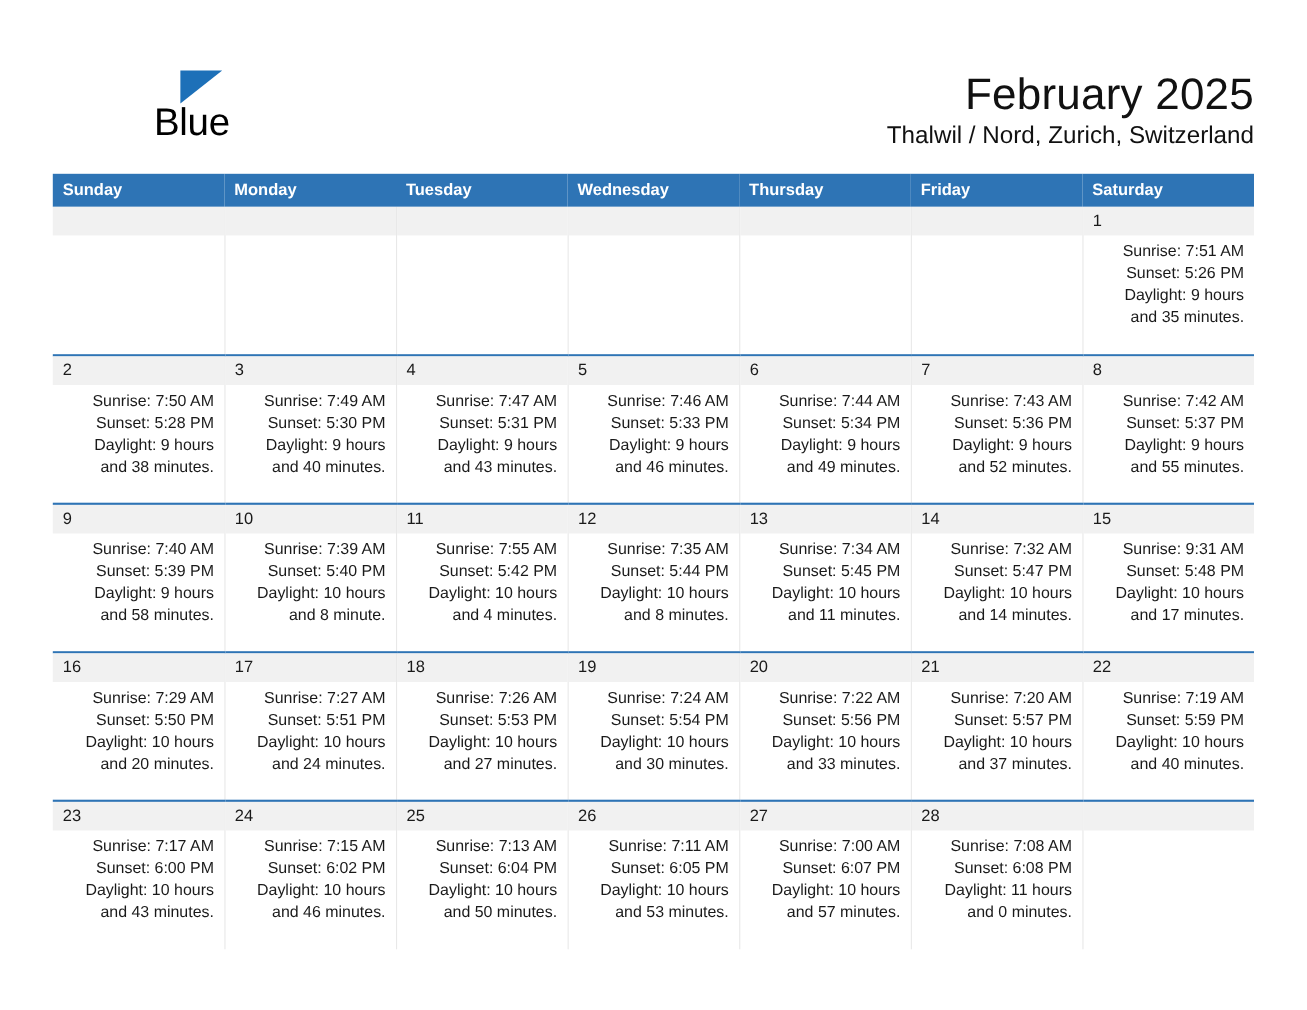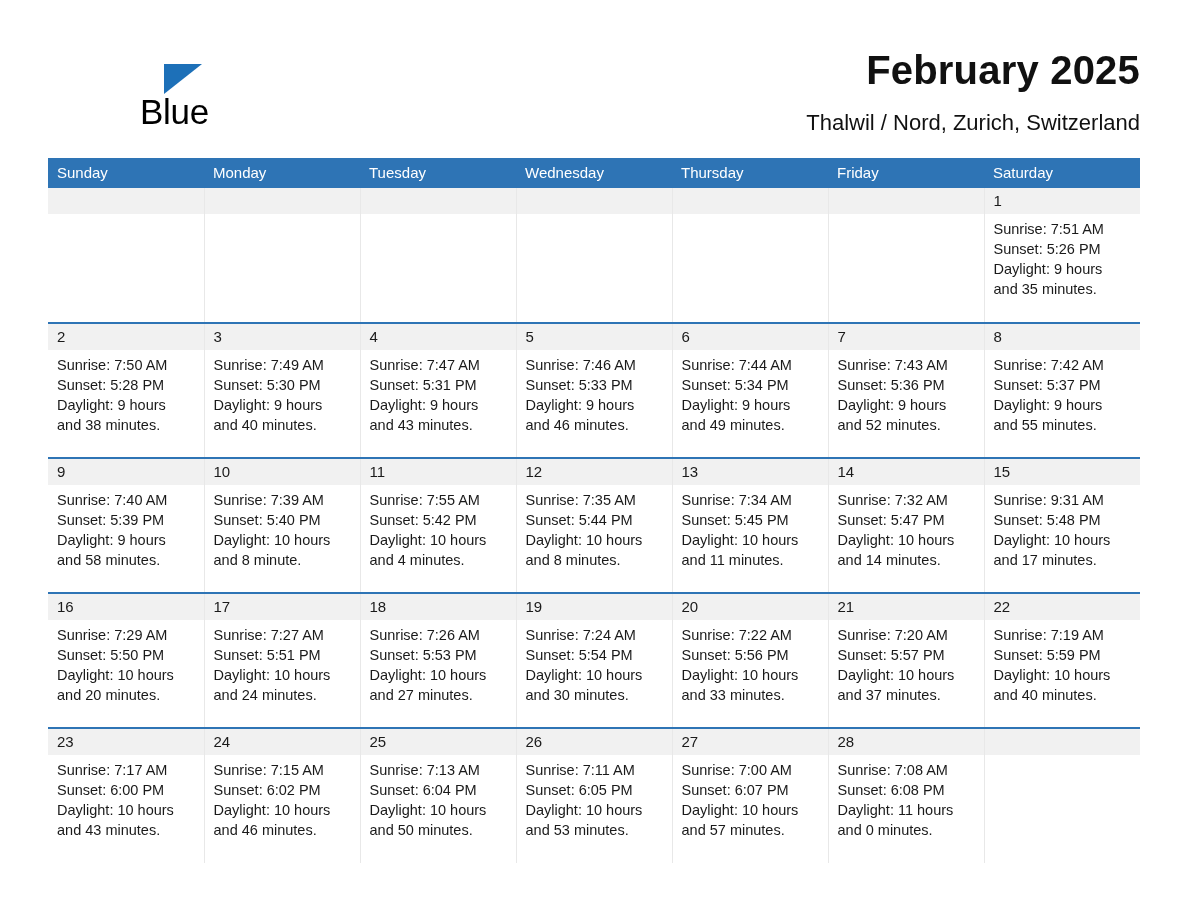--- a/index.html
+++ b/index.html
@@ -50,23 +50,23 @@
     left: 80px; top: 38px;
     font-size: 35px;
     letter-spacing: -0.3px;
     color: #000000;
     font-weight: 400;
     line-height: 40px;
     white-space: nowrap;
   }
   .title {
     position: absolute;
-    right: 0; top: 4px;
+    right: 0; top: 20px;
     font-size: 40px;
-    font-weight: 700;
+    font-weight: 400;
     color: #111111;
     text-align: left;
     white-space: nowrap;
     letter-spacing: 0.2px;
   }
   .subtitle {
     position: absolute;
     right: 0; top: 66px;
     font-size: 22px;
     font-weight: 400;
@@ -83,21 +83,21 @@
   }
   table.cal {
     width: 1092px;
     border-collapse: collapse;
     table-layout: fixed;
   }
   table.cal th {
     background: #2e74b5;
     color: #ffffff;
     font-size: 15px;
-    font-weight: 400;
+    font-weight: 700;
     text-align: left;
     padding: 6px 0 7px 9px;
     height: 29px;
     border: none;
   }
   
   tr.week > td {
     vertical-align: top;
     padding: 0;
     border-left: 1px solid #e8e8e8;
@@ -118,20 +118,21 @@
     padding: 4px 0 5px 9px;
     height: 26px;
     line-height: 17px;
   }
   .daynum.empty { color: transparent; }
   .details {
     padding: 5px 9px 0 9px;
     font-size: 14.5px;
     line-height: 20px;
     color: #1a1a1a;
+    text-align: right;
   }
   .details div { white-space: nowrap; }
 
   
   tr.week > td .daynum { background: #f1f1f1; }
 </style>
 </head>
 <body>
 
 <div id="page">

